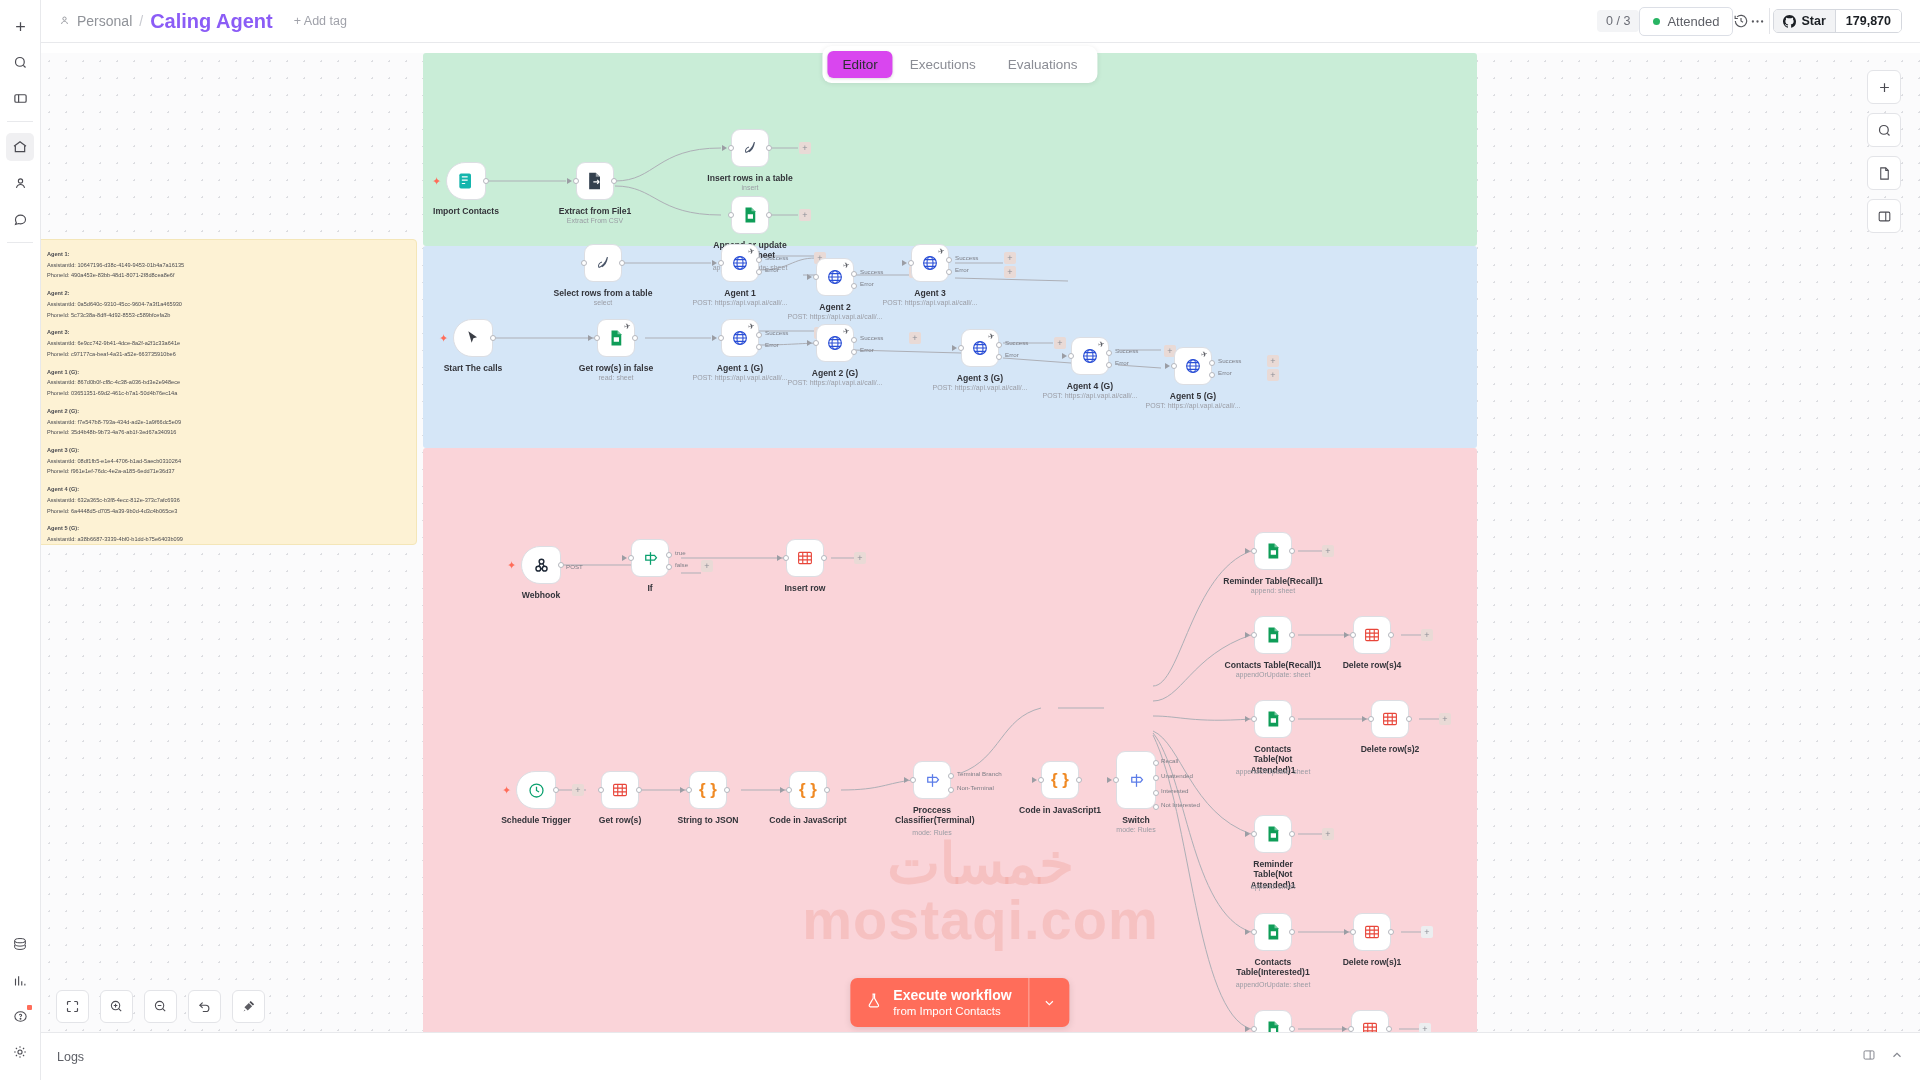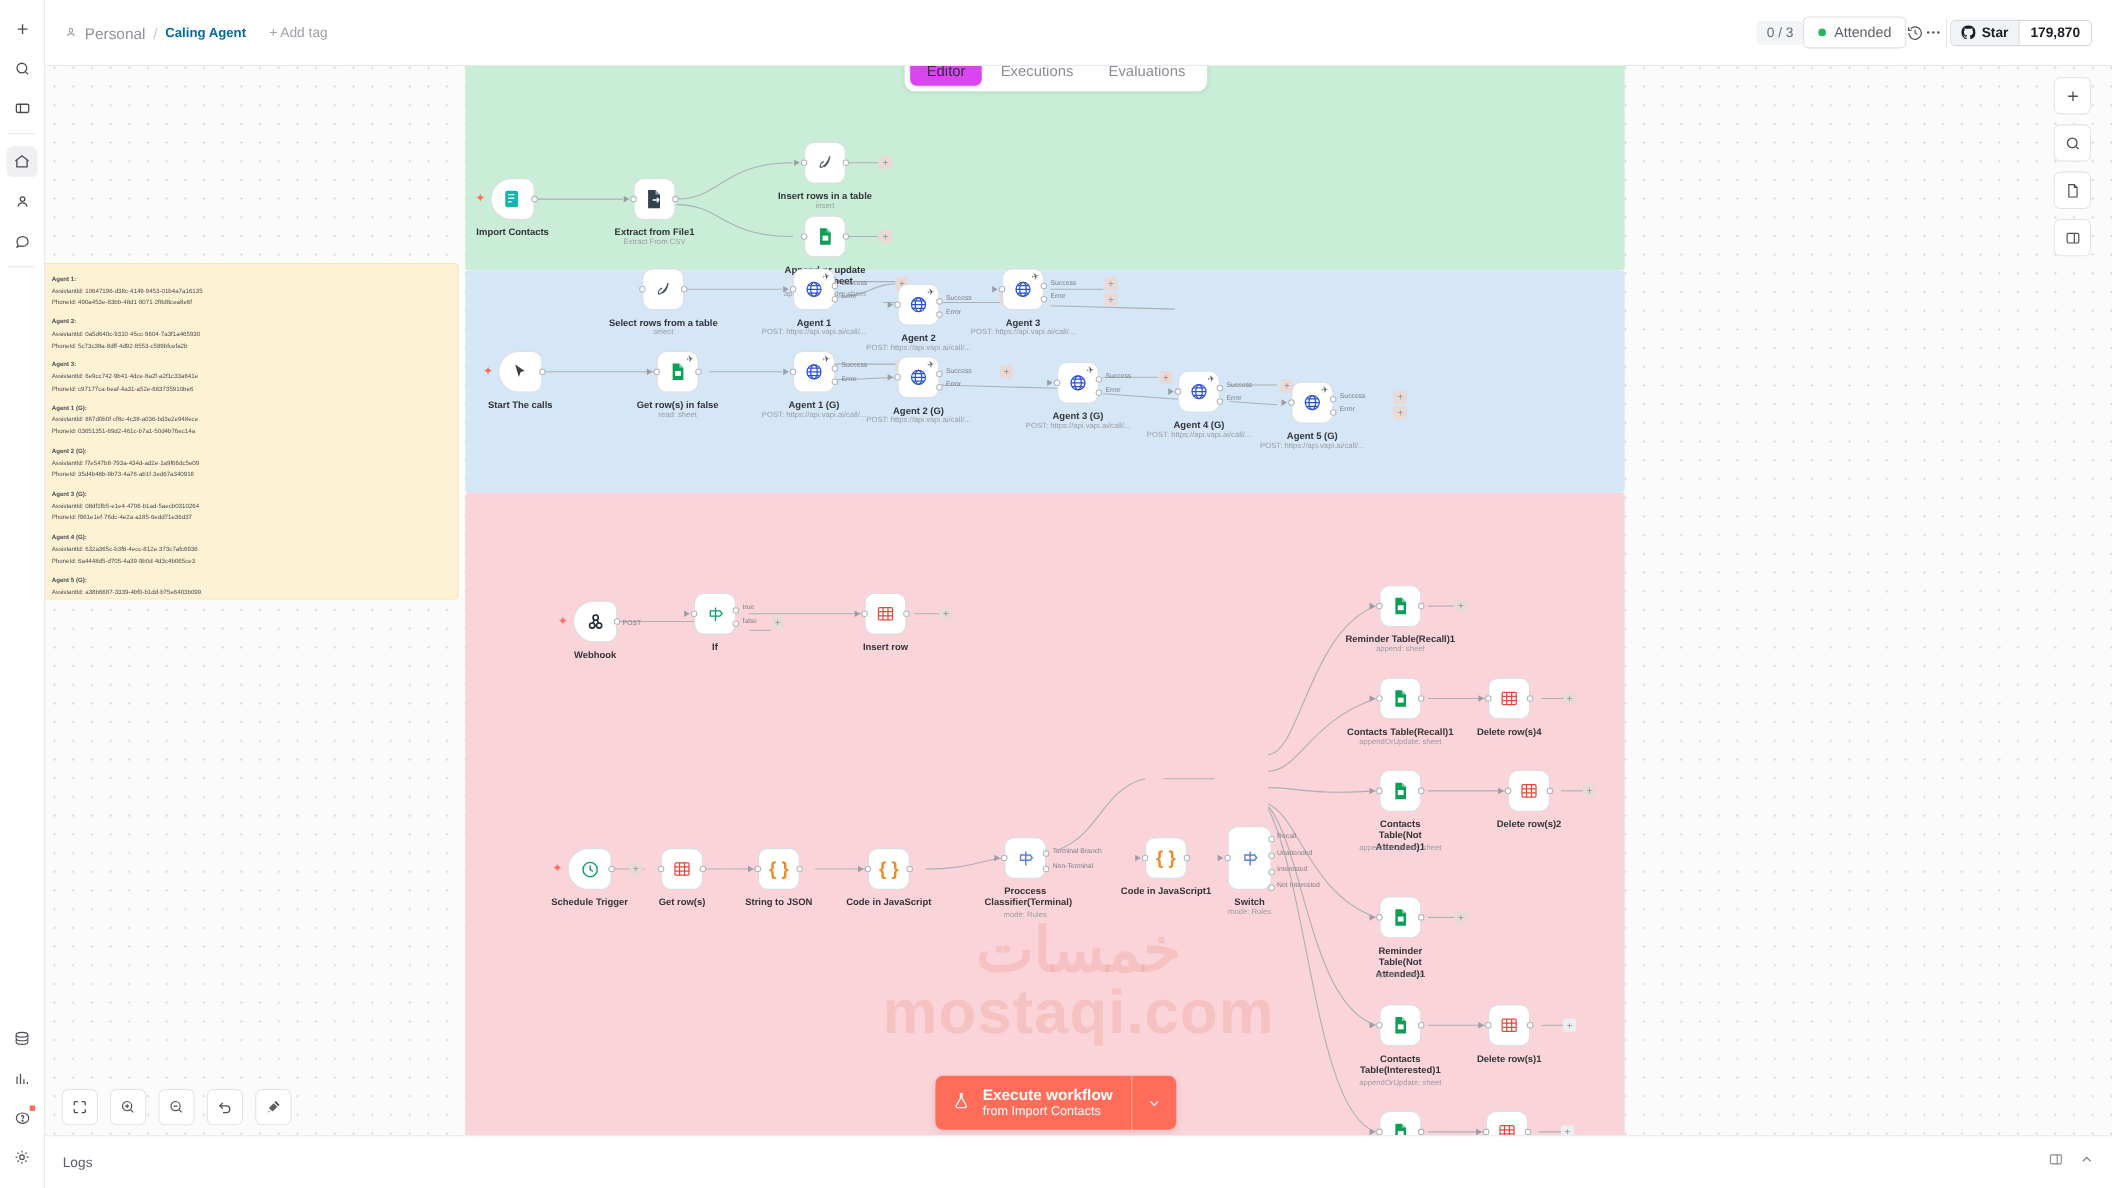--- a/index.html
+++ b/index.html
@@ -28,28 +28,28 @@
   .rail-sep { width: 26px; height: 1px; background: #e8e9ec; margin: 5px 0; }
   .rail-top { margin-top: 8px; display:flex; flex-direction:column; align-items:center;}
   .rail-bottom { margin-top: auto; margin-bottom: 10px; display:flex; flex-direction:column; align-items:center;}
   .rail-dot {
     position: absolute; top: 3px; right: 2px; width: 5px; height: 5px;
     background: #ff6d5a; border-radius: 1px;
   }
 
   
   .header {
-    position: absolute; left: 41px; top: 0; right: 0; height: 60px;
+    position: absolute; left: 41px; top: 0; right: 0; height: 43px;
     background: #fff; border-bottom: 1px solid #e8e9ec;
     display: flex; align-items: center; padding: 0 18px; z-index: 35;
   }
   .crumb { display: flex; align-items: center; gap: 7px; font-size: 14px; }
   .crumb-person { color: #909399; font-size: 14px; }
   .crumb-sep { color: #c8cad0; font-size: 14px; }
-  .crumb-title { color: #0369a1; font-size: 12px; font-weight: 600; }
+  .crumb-title { color: #8b5cf6; font-size: 20px; font-weight: 600; }
   .add-tag { color: #a0a2aa; font-size: 12.5px; margin-left: 14px; }
   .hdr-right { margin-left: auto; display: flex; align-items: center; }
   .pill-count {
     background: #f3f4f6; color: #6b6d76; font-size: 12.5px;
     padding: 4px 9px; border-radius: 4px;
   }
   .pill-pub {
     border: 1px solid #dcdfe6; border-radius: 5px; padding: 6px 13px;
     display: flex; align-items: center; gap: 7px; font-size: 13px; color: #5d5f66;
   }

